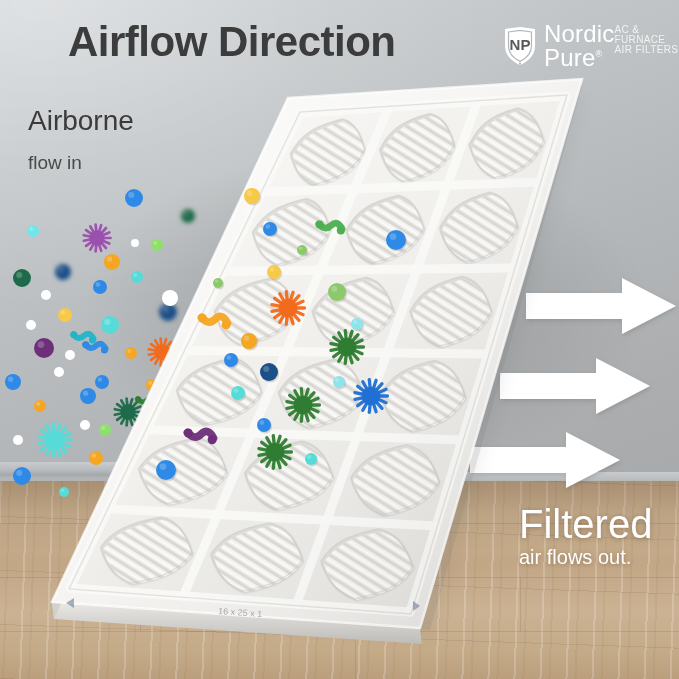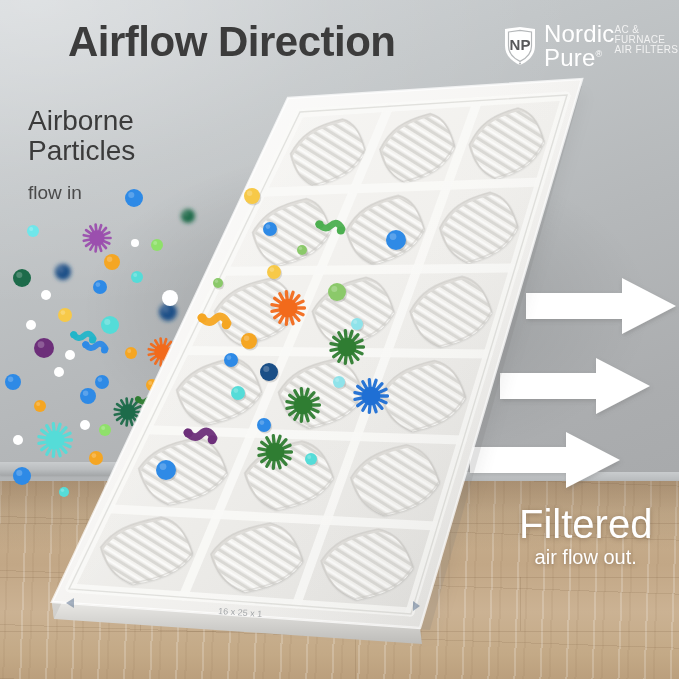--- a/index.html
+++ b/index.html
@@ -34,21 +34,21 @@
   .wall-shadow{position:absolute;left:0;top:0;width:679px;height:500px;
     background:radial-gradient(60% 46% at 54% 62%, rgba(0,0,0,.16), rgba(0,0,0,0) 70%);}
 
   
   .title{position:absolute;left:44px;top:18px;font-size:42px;letter-spacing:-.5px;
     color:#3c3c3c;font-weight:700;white-space:nowrap;margin-left:24px;}
   .ab-wrap{position:absolute;left:28px;top:106px;}
   .ab1,.ab2{font-size:28px;color:#3b3b3b;line-height:30px;font-weight:400;}
   .ab3{font-size:19px;color:#4a4a4a;margin-top:16px;font-weight:400;}
 
-  .filt-wrap{position:absolute;left:519px;top:503px;text-align:center;}
+  .filt-wrap{position:absolute;left:519px;top:503px;text-align:left;}
   .filt1{font-size:40px;color:#ffffff;line-height:42px;font-weight:400;
     text-shadow:0 1px 5px rgba(90,66,42,.45);}
   .filt2{font-size:20px;color:#ffffff;margin-top:1px;font-weight:400;
     text-shadow:0 1px 4px rgba(90,66,42,.45);}
 
   
   .logo{position:absolute;left:503px;top:22px;display:flex;align-items:center;gap:7px;}
   .shield{width:34px;height:40px;position:relative;flex:0 0 auto;}
   .logo-txt{display:flex;flex-direction:row;line-height:1;}
   .logo-name{font-size:24px;color:#fff;letter-spacing:.2px;position:relative;}
@@ -732,27 +732,26 @@
         <filter id="pBlursurface-particles" x="-60%" y="-60%" width="220%" height="220%">
           <feGaussianBlur stdDeviation="2.2"></feGaussianBlur>
         </filter>
       </defs>
     </svg>
 
   <div class="title">Airflow Direction</div>
 
   <div class="ab-wrap">
     <div class="ab1">Airborne</div>
-    <div class="ab2">Particles</div>
     <div class="ab3">flow in</div>
   </div>
 
   <div class="filt-wrap">
     <div class="filt1">Filtered</div>
-    <div class="filt2">air flow out.</div>
+    <div class="filt2">air flows out.</div>
   </div>
 
   <div class="logo">
     <div class="shield">
       <svg width="34" height="40" viewBox="0 0 34 40">
         <path d="M2 3 L17 1 L32 3 L32 20 C32 30 24 36 17 39 C10 36 2 30 2 20 Z" fill="#ffffff"></path>
         <path d="M5.5 6 L17 4.4 L28.5 6 L28.5 20 C28.5 28 22 33 17 35.4
                  C12 33 5.5 28 5.5 20 Z" fill="none" stroke="#b5b8ba" stroke-width="1.2"></path>
         <text x="17" y="24" text-anchor="middle" font-family="Liberation Sans, sans-serif" font-size="15" font-weight="bold" fill="#58595b">NP</text>
         <circle cx="17" cy="37.6" r="1.1" fill="#b5b8ba"></circle>

